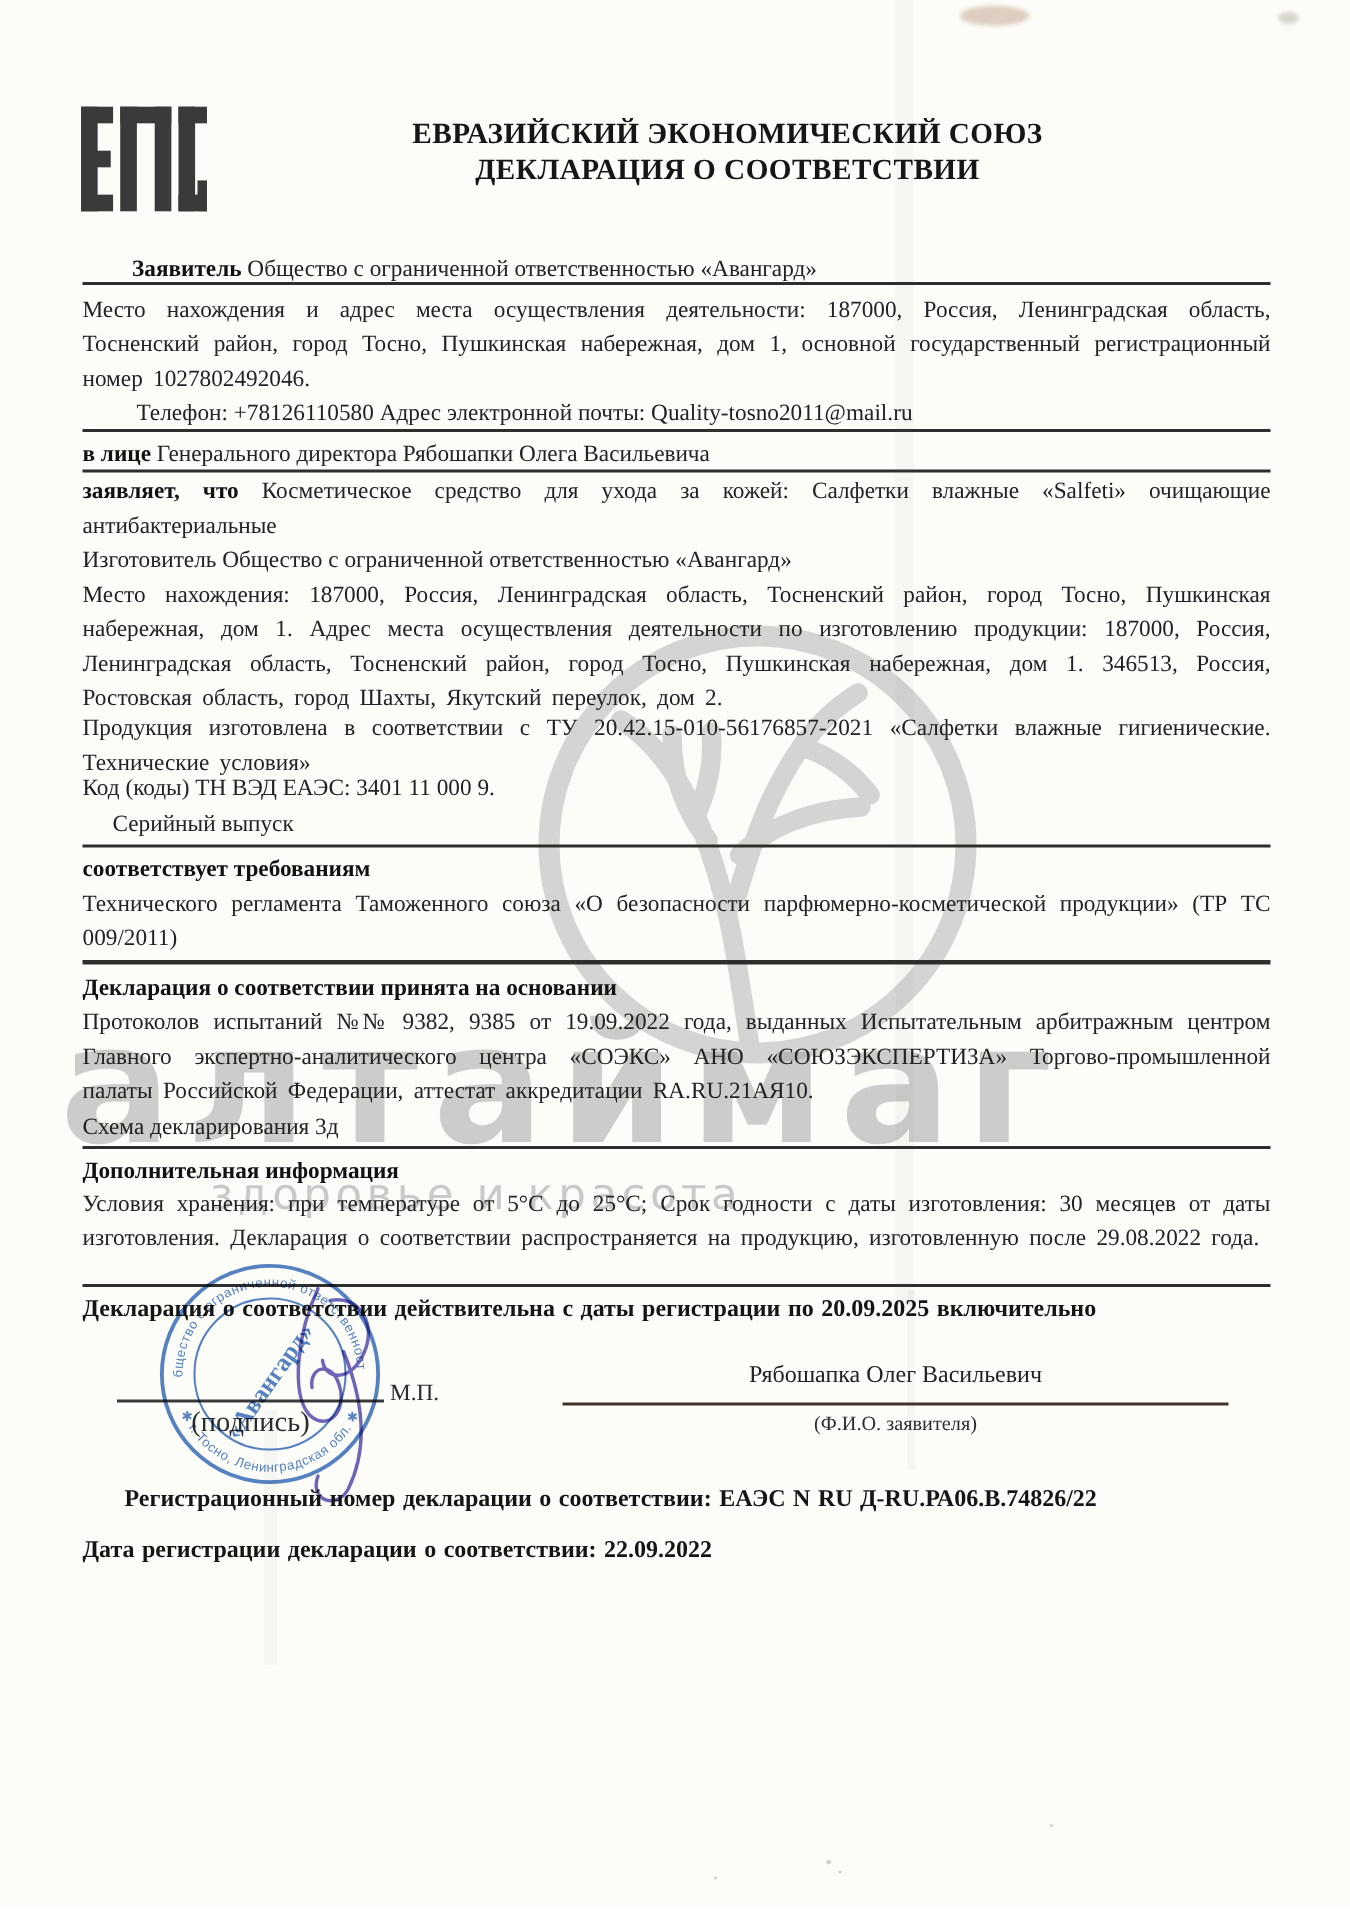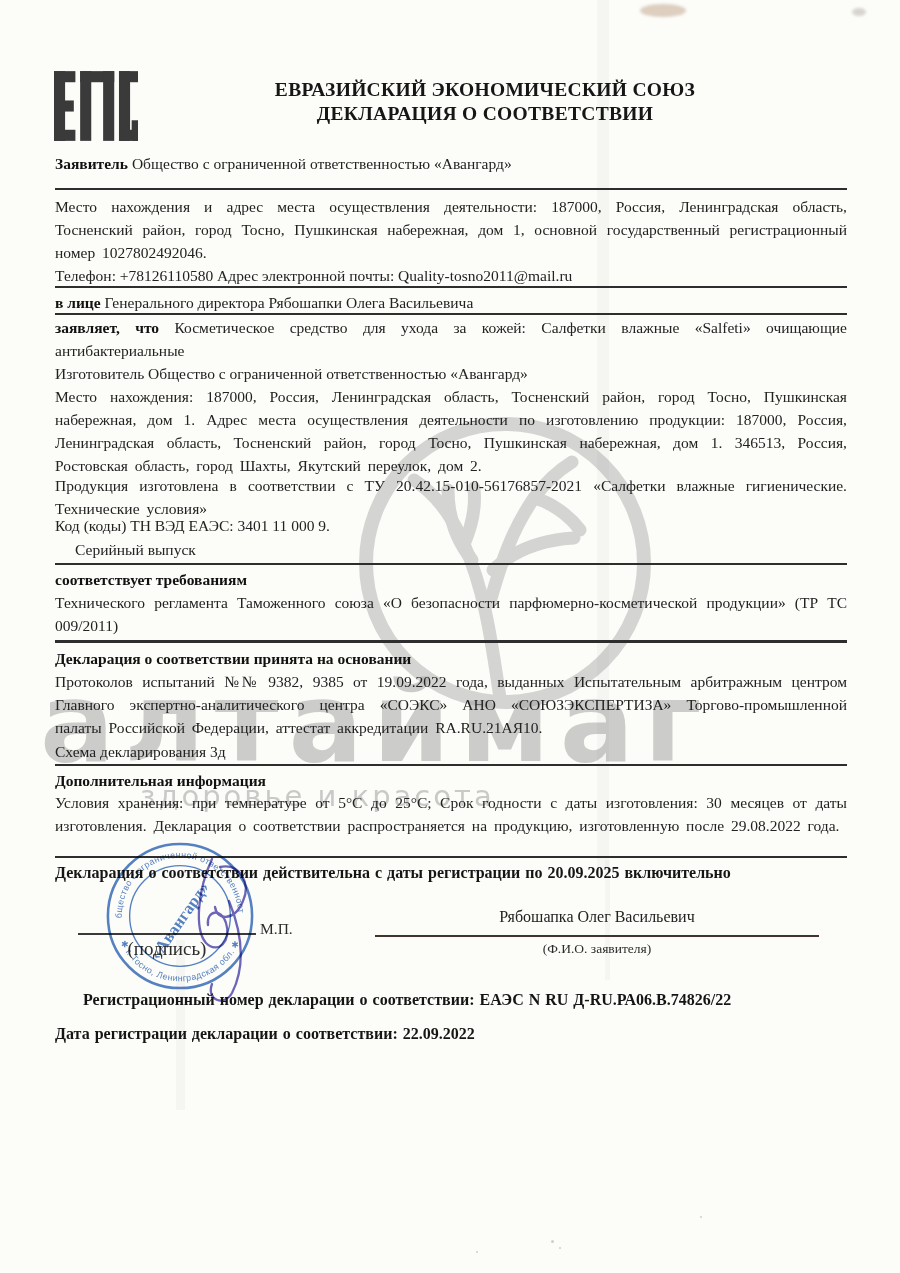--- a/index.html
+++ b/index.html
@@ -82,28 +82,28 @@
     <rect x="62" y="0" width="14" height="88"></rect>
     <rect x="82" y="0" width="14" height="88"></rect>
       <rect x="82" y="0" width="24" height="14"></rect>
     <rect x="82" y="74" width="24" height="14"></rect>
       <rect x="98" y="62" width="8" height="26"></rect>
   </g>
 </svg>
 <div class="abs title" style="top:79px;">ЕВРАЗИЙСКИЙ ЭКОНОМИЧЕСКИЙ СОЮЗ</div>
 <div class="abs title" style="top:103px;">ДЕКЛАРАЦИЯ О СООТВЕТСТВИИ</div>
 
-<p class="abs para nj" style="top:152px;">
+<p class="abs para nj" style="top:168px;margin-left:33px;">
   <span class="blabel">Заявитель</span>
   <span>Общество с ограниченной ответственностью «Авангард»</span>
 </p>
 <div class="abs hr" style="top:188px;"></div>
 
 <p class="abs para" style="top:195px;">Место нахождения и адрес места осуществления деятельности: 187000, Россия, Ленинградская область, Тосненский район, город Тосно, Пушкинская набережная, дом 1, основной государственный регистрационный номер 1027802492046.</p>
-<p class="abs para nj" style="top:264px;">Телефон: +78126110580 Адрес электронной почты: Quality-tosno2011@mail.ru</p>
+<p class="abs para nj" style="top:264px;margin-left:36px;">Телефон: +78126110580 Адрес электронной почты: Quality-tosno2011@mail.ru</p>
 <div class="abs hr" style="top:286px;"></div>
 
 <p class="abs para nj" style="top:291px;">
   <span class="blabel">в лице</span>
   <span>Генерального директора Рябошапки Олега Васильевича</span>
 </p>
 <div class="abs hr" style="top:313px;"></div>
 
 <p class="abs para" style="top:316px;">
   <span class="blabel">заявляет, что</span>

